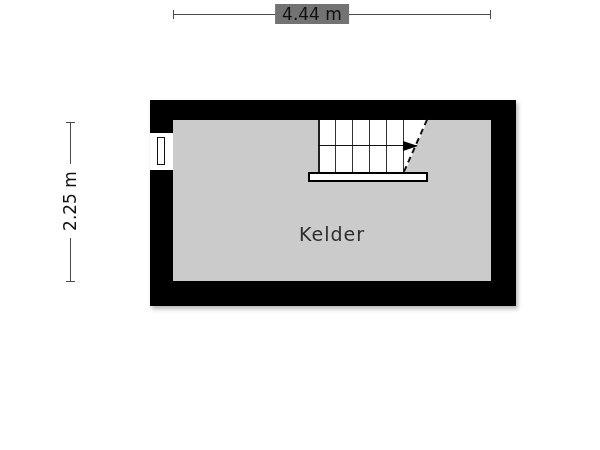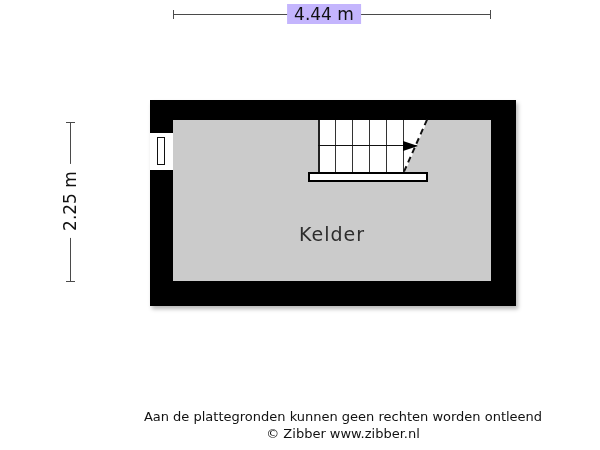--- a/index.html
+++ b/index.html
@@ -16,23 +16,23 @@
   .dim-line-h {
     position: absolute; left: 173px; top: 14px; width: 318px; height: 0;
     border-top: 1px solid #4a4a4a;
   }
   .dim-line-h::before, .dim-line-h::after {
     content: ""; position: absolute; top: -5px; width: 1px; height: 9px; background: #4a4a4a;
   }
   .dim-line-h::before { left: 0; }
   .dim-line-h::after { right: 0; }
   .dim-label-h {
-    position: absolute; left: 324px; top: 14px;
+    position: absolute; left: 312px; top: 14px;
     transform: translate(-50%, -50%);
-    background: #c4b5fd; padding: 0 7px;
+    background: #737373; padding: 0 7px;
     font-size: 17px; color: #111111; white-space: nowrap;
   }
   .dim-line-v {
     position: absolute; left: 70px; top: 122px; height: 160px; width: 0;
     border-left: 1px solid #4a4a4a;
   }
   .dim-line-v::before, .dim-line-v::after {
     content: ""; position: absolute; left: -5px; height: 1px; width: 9px; background: #4a4a4a;
   }
   .dim-line-v::before { top: 0; }
@@ -141,18 +141,14 @@
       <div class="stair-tread t5"></div>
       <div class="stair-walkline"></div>
     </div>
     <div class="stair-arrow"></div>
     <div class="stair-cut"></div>
     <div class="landing"></div>
 
     <div class="room-label">Kelder</div>
   </div>
 
-  <div class="footer">
-    <div>Aan de plattegronden kunnen geen rechten worden ontleend</div>
-    <div>© Zibber www.zibber.nl</div>
-  </div>
 
 </div>
 
 </body></html>

